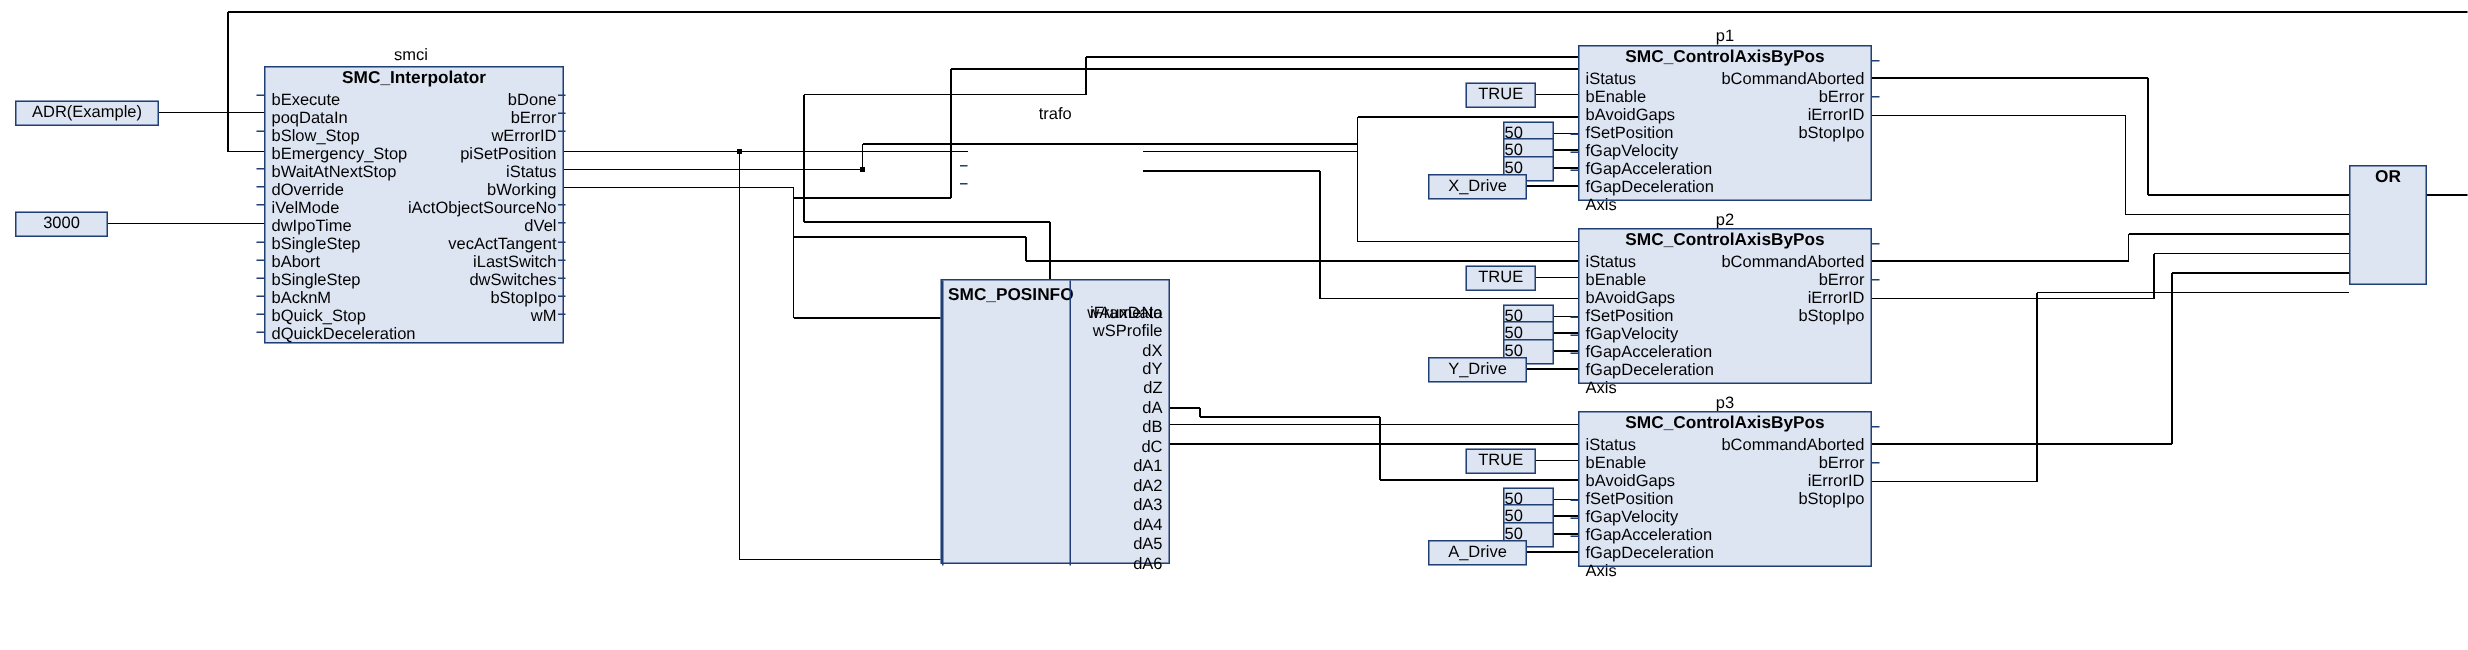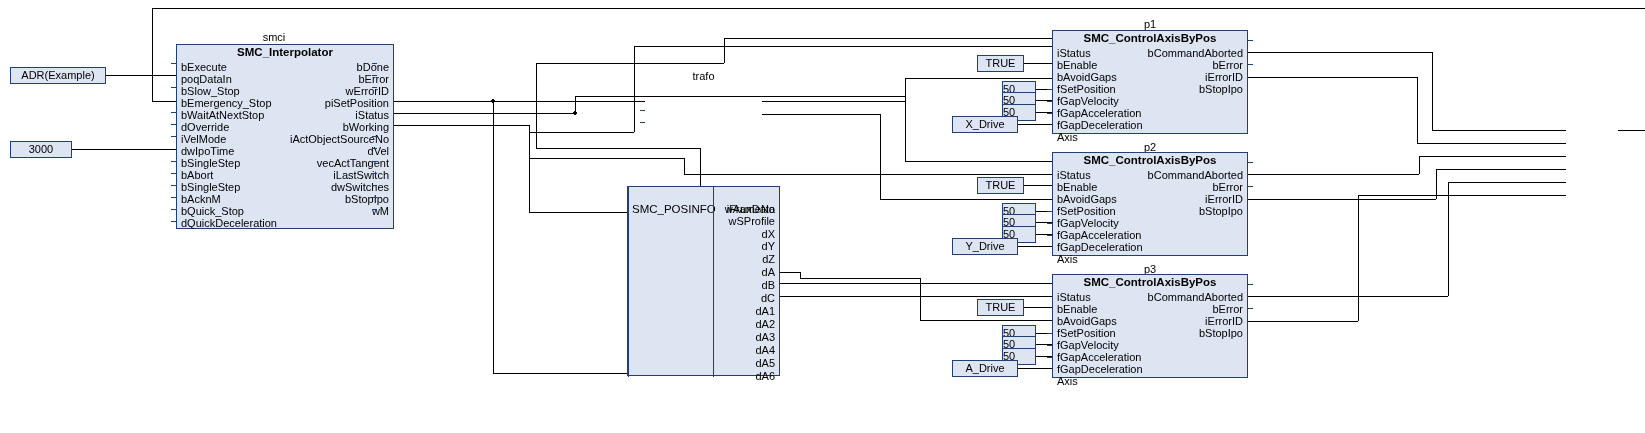--- a/index.html
+++ b/index.html
@@ -173,21 +173,21 @@
 
       <path d="M1618,130 L1645,130"></path>
     </g>
   </svg>
 
   <div class="lit" style="left:10px;top:67px;width:96px;">ADR(Example)</div>
 
   <div class="lit" style="left:10px;top:141px;width:62px;">3000</div>
 
   <div class="inst-name" style="left:176px;top:31px;width:196px;">smci</div>
-  <div class="fb" style="left:176px;top:44px;width:218px;height:185px;">
+  <div class="fb" style="left:176px;top:44px;width:200px;height:185px;">
     <div class="fb-title">SMC_Interpolator</div>
 
     <div class="pin in" style="top:16px">bExecute</div>
     <div class="pin in" style="top:28px">poqDataIn</div>
     <div class="pin in" style="top:40px">bSlow_Stop</div>
     <div class="pin in" style="top:52px">bEmergency_Stop</div>
     <div class="pin in" style="top:64px">bWaitAtNextStop</div>
     <div class="pin in" style="top:76px">dOverride</div>
     <div class="pin in" style="top:88px">iVelMode</div>
     <div class="pin in" style="top:100px">dwIpoTime</div>
@@ -233,21 +233,21 @@
   <div class="stub" style="left:372px;top:173px"></div>
   <div class="stub" style="left:372px;top:185px"></div>
   <div class="stub" style="left:372px;top:197px"></div>
   <div class="stub" style="left:372px;top:209px"></div>
 
   <div class="inst-name" style="left:645px;top:70px;width:117px;">trafo</div>
   <div class="stub" style="left:640px;top:110px"></div>
   <div class="stub" style="left:640px;top:122px"></div>
 
   <div class="fb" style="left:627px;top:186px;width:153px;height:190px;">
-    <div class="pin in" style="top:16px;font-weight:normal;font-size:11.5px;">SMC_POSINFO</div>
+    <div class="pin in" style="top:4px;font-weight:bold;font-size:11.5px;">SMC_POSINFO</div>
     <div class="divline" style="left:0px;top:0;height:190px;"></div>
     <div class="divline" style="left:85px;top:0;height:190px;"></div>
     <div class="pin out" style="top:16px">iFrameNo</div>
     <div class="pin out" style="top:16px">wAuxData</div>
     <div class="pin out" style="top:28px">wSProfile</div>
     <div class="pin out" style="top:41px">dX</div>
     <div class="pin out" style="top:53px">dY</div>
     <div class="pin out" style="top:66px">dZ</div>
     <div class="pin out" style="top:79px">dA</div>
     <div class="pin out" style="top:92px">dB</div>
@@ -337,14 +337,17 @@
   <div class="stub" style="left:1047px;top:357px"></div>
   <div class="stub" style="left:1248px;top:284px"></div>
   <div class="stub" style="left:1248px;top:308px"></div>
 
   <div class="lit" style="left:977px;top:299px;width:47px;text-align:center;">TRUE</div>
   <div class="lit num" style="left:1002px;top:325px;width:34px;">50</div>
   <div class="lit num" style="left:1002px;top:336px;width:34px;">50</div>
   <div class="lit num" style="left:1002px;top:348px;width:34px;">50</div>
   <div class="lit" style="left:952px;top:360px;width:66px;text-align:center;">A_Drive</div>
 
+  <div class="fb" style="left:1566px;top:110px;width:52px;height:80px;">
+    <div class="fb-title">OR</div>
+  </div>
 
 </div>
 
 </body></html>

